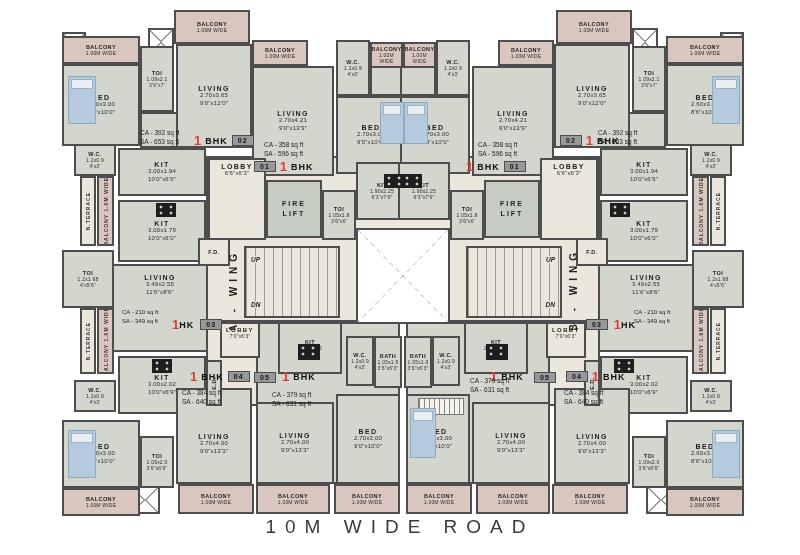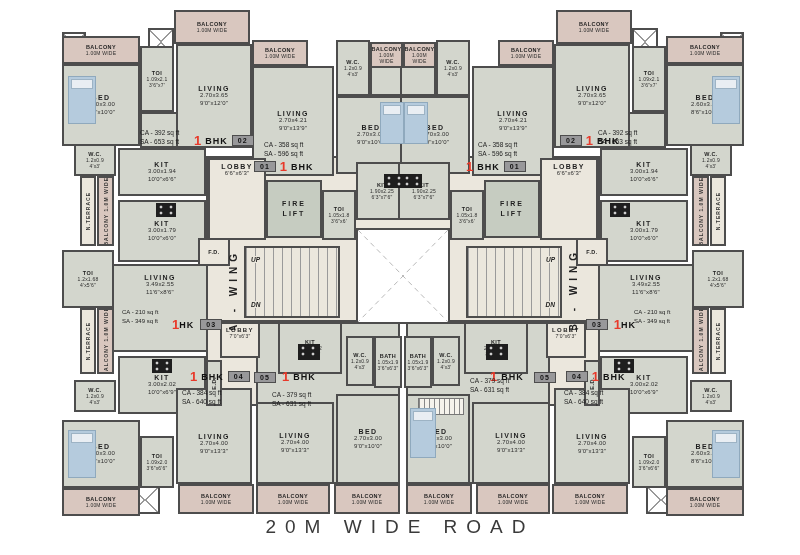--- a/index.html
+++ b/index.html
@@ -559,14 +559,14 @@
       <i>SA - 631 sq ft</i>
     </div>
 
   <div class="r c" style="left:224px;top:250px;width:18px;height:80px;border:none;background:transparent">
       <i class="vt wingv">A - WING</i>
     </div>
   <div class="r c" style="left:564px;top:250px;width:18px;height:80px;border:none;background:transparent">
       <i class="vt wingv">B - WING</i>
     </div>
 
-  <div class="road">20M WIDE ROAD</div>
+  <div class="road">10M WIDE ROAD</div>
 </div>
 
 </body></html>

